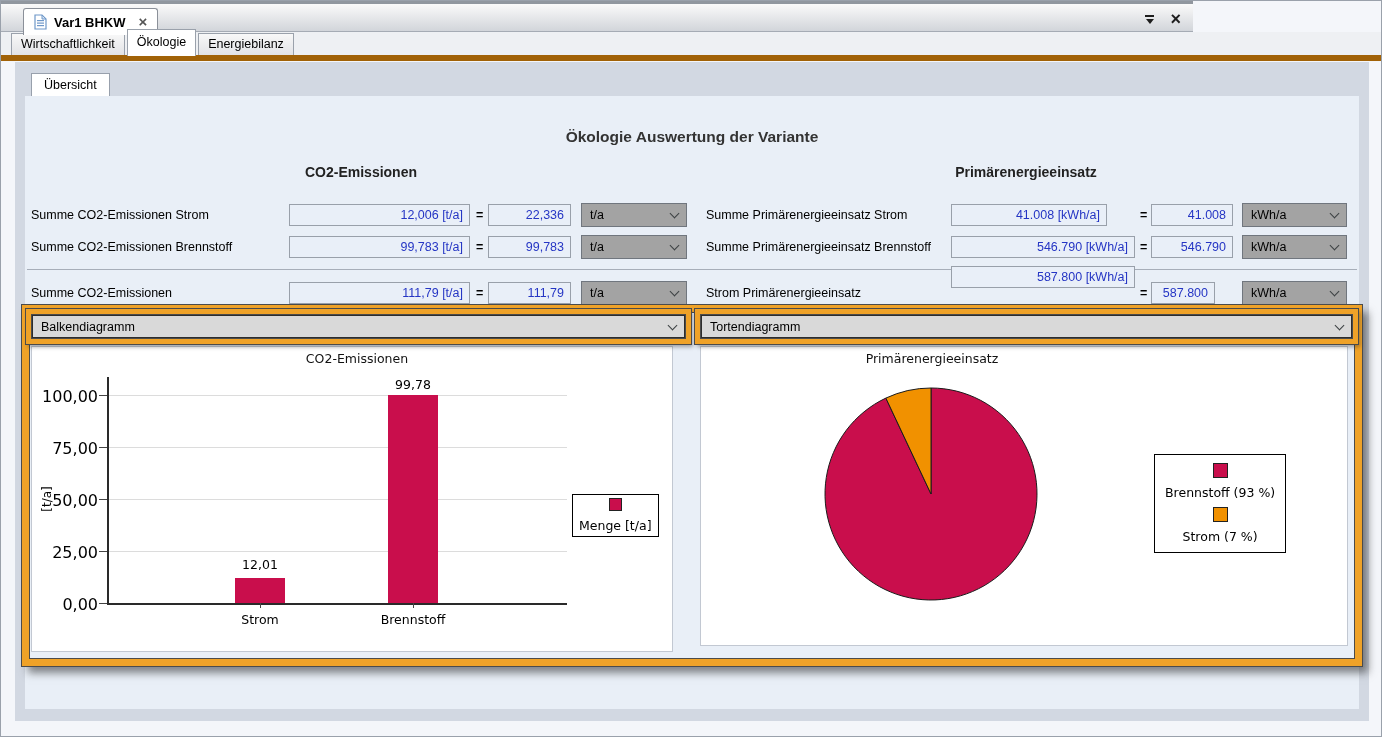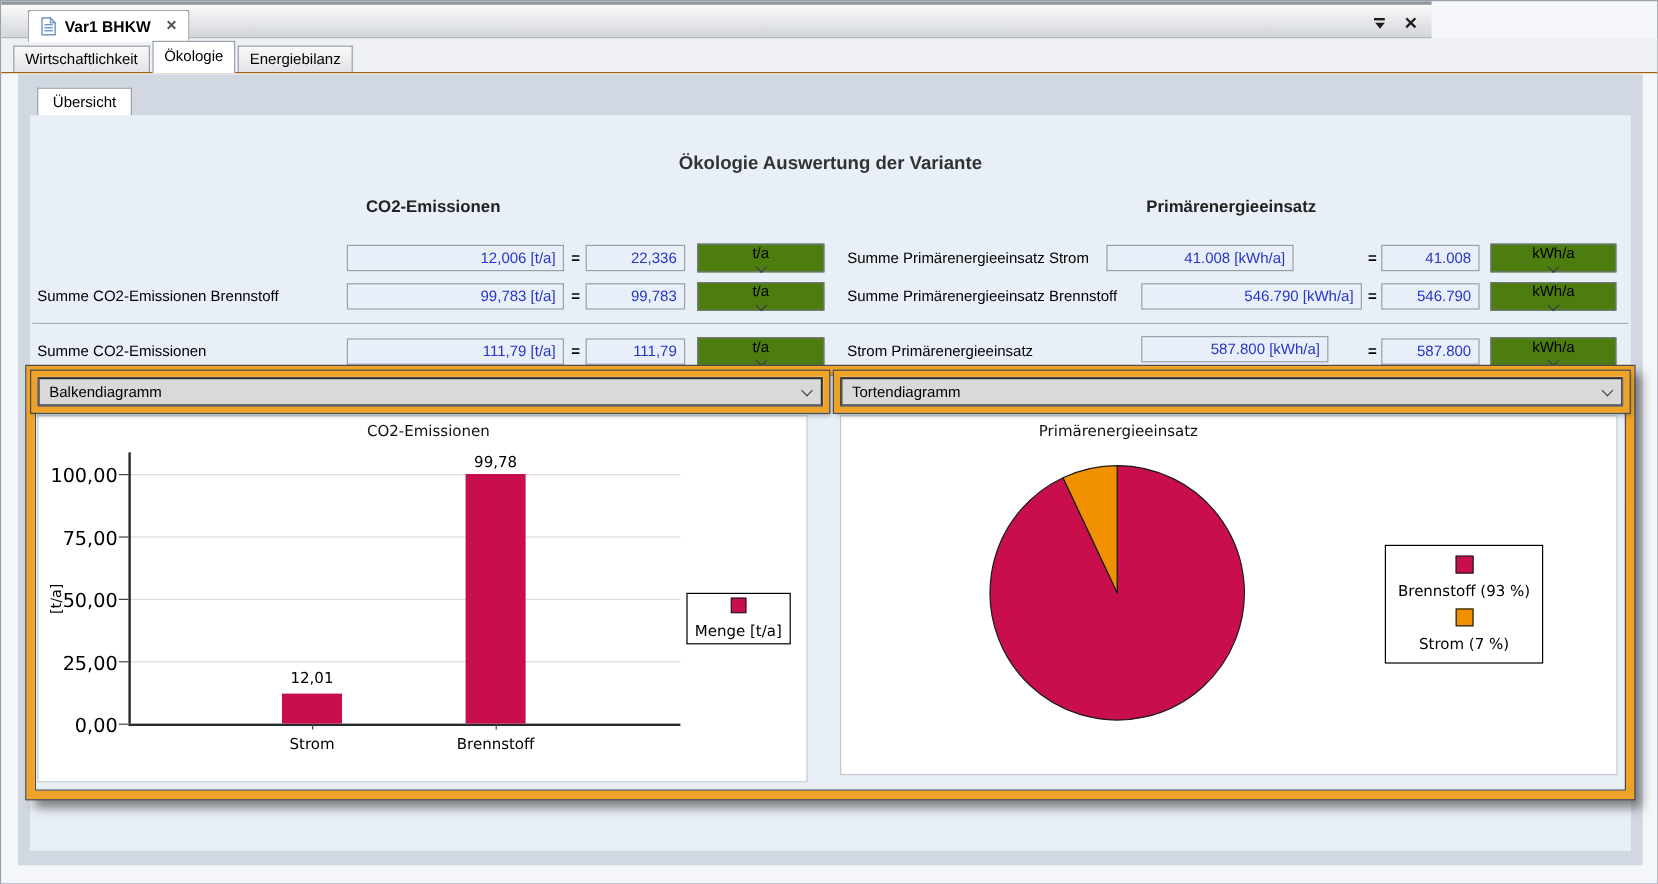--- a/index.html
+++ b/index.html
@@ -25,21 +25,21 @@
   .doc-tab-label { font-weight:bold; font-size:13px; }
   .doc-tab-close { color:#555; font-size:15px; font-weight:bold; margin-left:6px; cursor:pointer; line-height:12px;}
   .titlebar-icons { position:absolute; right:12px; top:9px; display:flex; gap:16px; align-items:center; }
   .win-menu { display:flex; flex-direction:column; align-items:center; gap:2px; cursor:pointer; }
   .win-menu .bar { width:9px; height:2px; background:#1d1d1d; }
   .win-menu .tri { width:0; height:0; border-left:4.5px solid transparent; border-right:4.5px solid transparent; border-top:5px solid #1d1d1d; }
   .win-close { font-size:18px; font-weight:bold; color:#1d1d1d; line-height:13px; cursor:pointer; }
   
   .subtabs {
     position:absolute; left:0; top:31px; width:1382px; height:29px;
-    background:#EEF0F3; border-bottom:1px solid #a16207;
+    background:#EEF0F3; border-bottom:6px solid #a16207;
     display:flex; align-items:flex-end; padding-left:10px;
   }
   .subtab {
     height:22px; line-height:20px; padding:0 9px; margin-right:2px;
     background:linear-gradient(#f8f8f8,#e2e3e6);
     border:1px solid #9aa1ab; border-bottom:none; cursor:pointer;
   }
   .subtab.active {
     height:27px; line-height:25px; background:#fff; position:relative;
     margin-bottom:-1px; z-index:3;
@@ -58,23 +58,23 @@
   #co2-heading { left:24px;  width:672px; }
   #pe-heading  { left:690px; width:670px; }
   
   .row-label { position:absolute; height:23px; line-height:23px; }
   .field {
     position:absolute; height:22px; line-height:20px; background:#E9EFF8;
     border:1px solid #99A0AA; color:#2535C4; text-align:right; padding:0 6px;
   }
   .equals { position:absolute; height:23px; line-height:22px; font-weight:bold; }
   .usel {
-    position:absolute; height:24px; background:#4d7c0f; border:1px solid #70767E;
+    position:absolute; height:24px; background:#a3a3a3; border:1px solid #70767E;
     display:flex; align-items:center; justify-content:space-between;
-    padding:0 8px; cursor:pointer;flex-direction:column;
+    padding:0 8px; cursor:pointer;
   }
   .chev { width:7px; height:7px; border-right:1.6px solid #3c4043; border-bottom:1.6px solid #3c4043; transform:rotate(45deg); margin-top:-3px; flex:none; }
   .separator { position:absolute; left:26px; top:268px; width:1330px; height:1px; background:#A7AEB9; }
   
   .hl-outer {
     position:absolute; left:21px; top:304px; width:1340px; height:361px;
     border:7px solid #EFA228; outline:1px solid #4b4b4b;
     box-shadow: 6px 7px 8px rgba(40,40,40,.55), inset 0 0 0 1px #4b4b4b;
     pointer-events:none; z-index:5;
   }
@@ -151,20 +151,21 @@
 
   <div class="content-bg"></div>
   <div class="backing"></div>
   <div class="uebersicht-tab">Übersicht</div>
   <div class="panel"></div>
 
   <div class="page-title">Ökologie Auswertung der Variante</div>
   <div class="section-heading" id="co2-heading">CO2-Emissionen</div>
   <div class="section-heading" id="pe-heading">Primärenergieeinsatz</div>
 
+  <div class="row-label" style="left:30px;top:203px">Summe CO2-Emissionen Strom</div>
   <div class="field" style="left:288px;top:203px;width:181px">12,006 [t/a]</div>
   <div class="equals" style="left:475px;top:203px">=</div>
   <div class="field" style="left:487px;top:203px;width:83px">22,336</div>
   <div class="usel" style="left:580px;top:202px;width:106px">
     <span>t/a</span>
       <span class="chev"></span>
   </div>
 
   <div class="row-label" style="left:30px;top:235px">Summe CO2-Emissionen Brennstoff</div>
   <div class="field" style="left:288px;top:235px;width:181px">99,783 [t/a]</div>
@@ -180,41 +181,41 @@
   <div class="row-label" style="left:30px;top:281px">Summe CO2-Emissionen</div>
   <div class="field" style="left:288px;top:281px;width:181px">111,79 [t/a]</div>
   <div class="equals" style="left:475px;top:281px">=</div>
   <div class="field" style="left:487px;top:281px;width:83px">111,79</div>
   <div class="usel" style="left:580px;top:280px;width:106px">
     <span>t/a</span>
       <span class="chev"></span>
   </div>
 
   <div class="row-label" style="left:705px;top:203px">Summe Primärenergieeinsatz Strom</div>
-  <div class="field" style="left:921px;top:203px;width:156px">41.008 [kWh/a]</div>
+  <div class="field" style="left:950px;top:203px;width:156px">41.008 [kWh/a]</div>
   <div class="equals" style="left:1139px;top:203px">=</div>
   <div class="field" style="left:1150px;top:203px;width:82px">41.008</div>
   <div class="usel" style="left:1241px;top:202px;width:105px">
     <span>kWh/a</span>
       <span class="chev"></span>
   </div>
 
   <div class="row-label" style="left:705px;top:235px">Summe Primärenergieeinsatz Brennstoff</div>
   <div class="field" style="left:950px;top:235px;width:184px">546.790 [kWh/a]</div>
   <div class="equals" style="left:1139px;top:235px">=</div>
   <div class="field" style="left:1150px;top:235px;width:82px">546.790</div>
   <div class="usel" style="left:1241px;top:234px;width:105px">
     <span>kWh/a</span>
       <span class="chev"></span>
   </div>
 
   <div class="row-label" style="left:705px;top:281px">Strom Primärenergieeinsatz</div>
-  <div class="field" style="left:950px;top:279px;width:156px">587.800 [kWh/a]</div>
+  <div class="field" style="left:950px;top:265px;width:184px">587.800 [kWh/a]</div>
   <div class="equals" style="left:1139px;top:281px">=</div>
-  <div class="field" style="left:1150px;top:281px;width:82px">587.800</div>
+  <div class="field" style="left:1150px;top:281px;width:64px">587.800</div>
   <div class="usel" style="left:1241px;top:280px;width:105px">
     <span>kWh/a</span>
       <span class="chev"></span>
   </div>
 
   <div class="big-select" id="big-select-left">
     <span>Balkendiagramm</span>
     <span class="chev"></span>
   </div>
   <div class="big-select" id="big-select-right">

